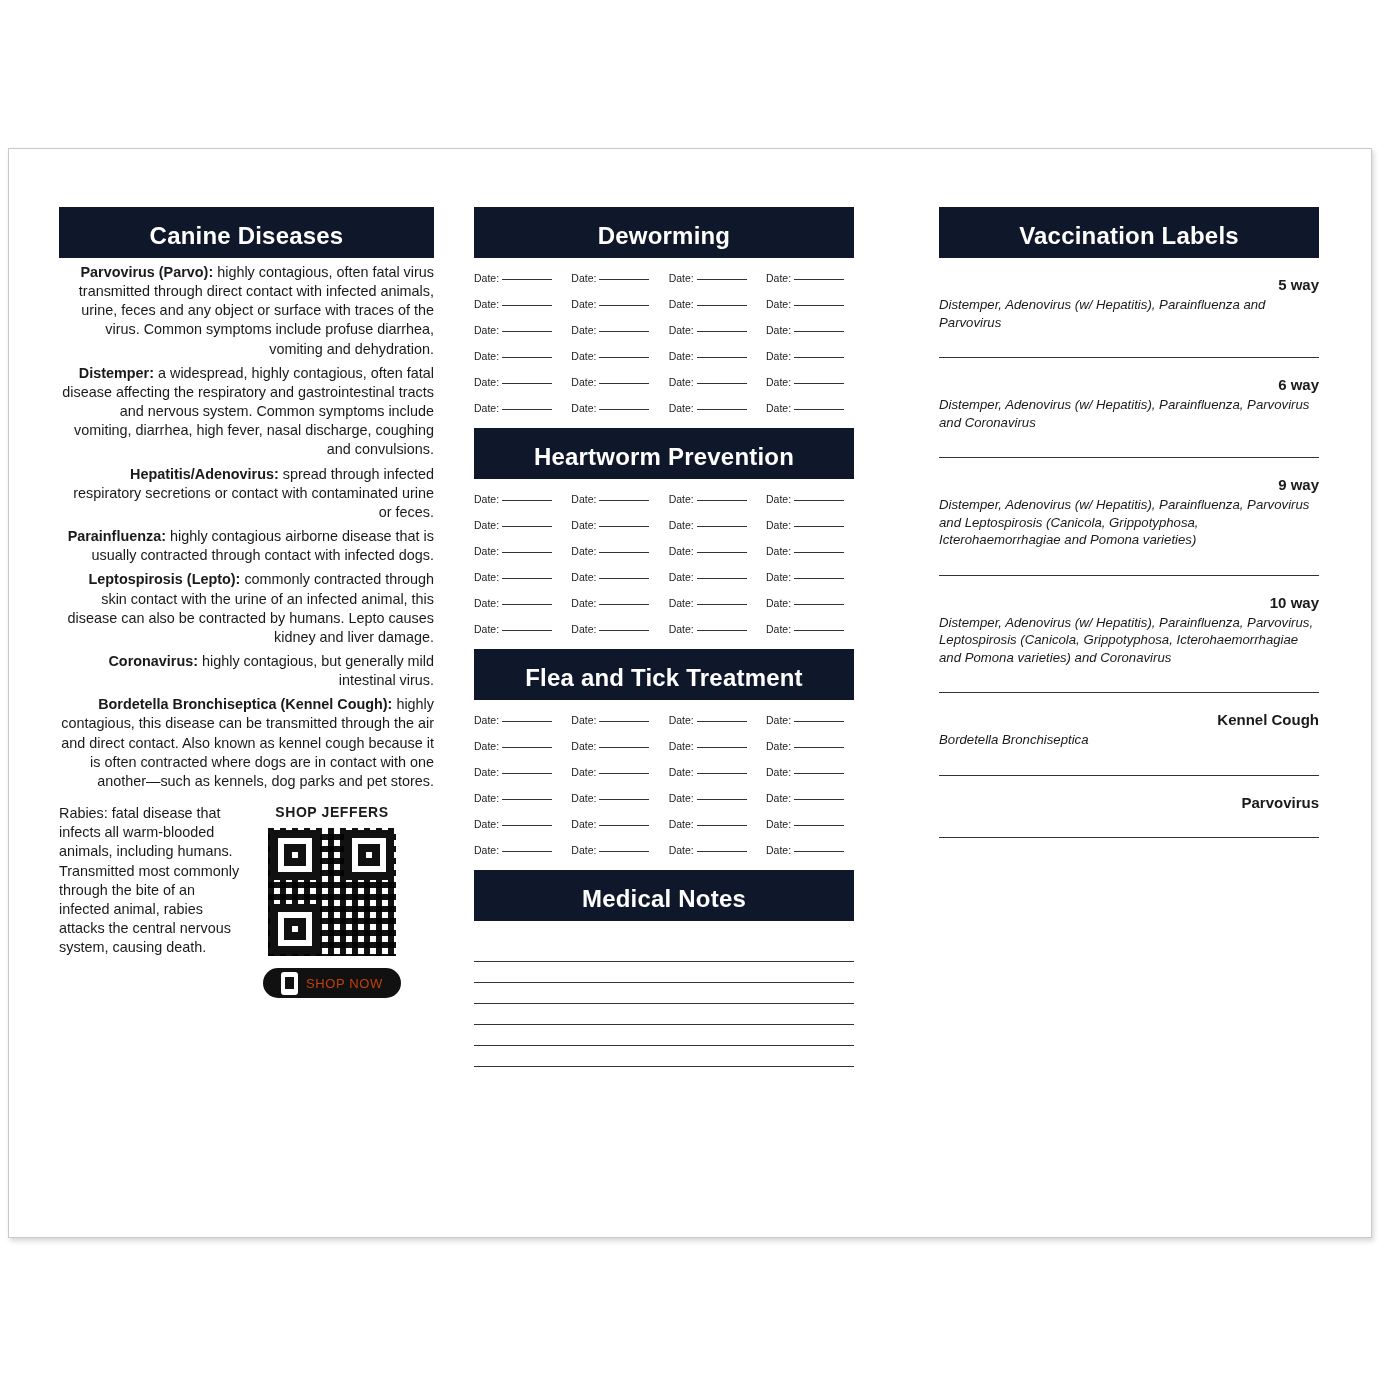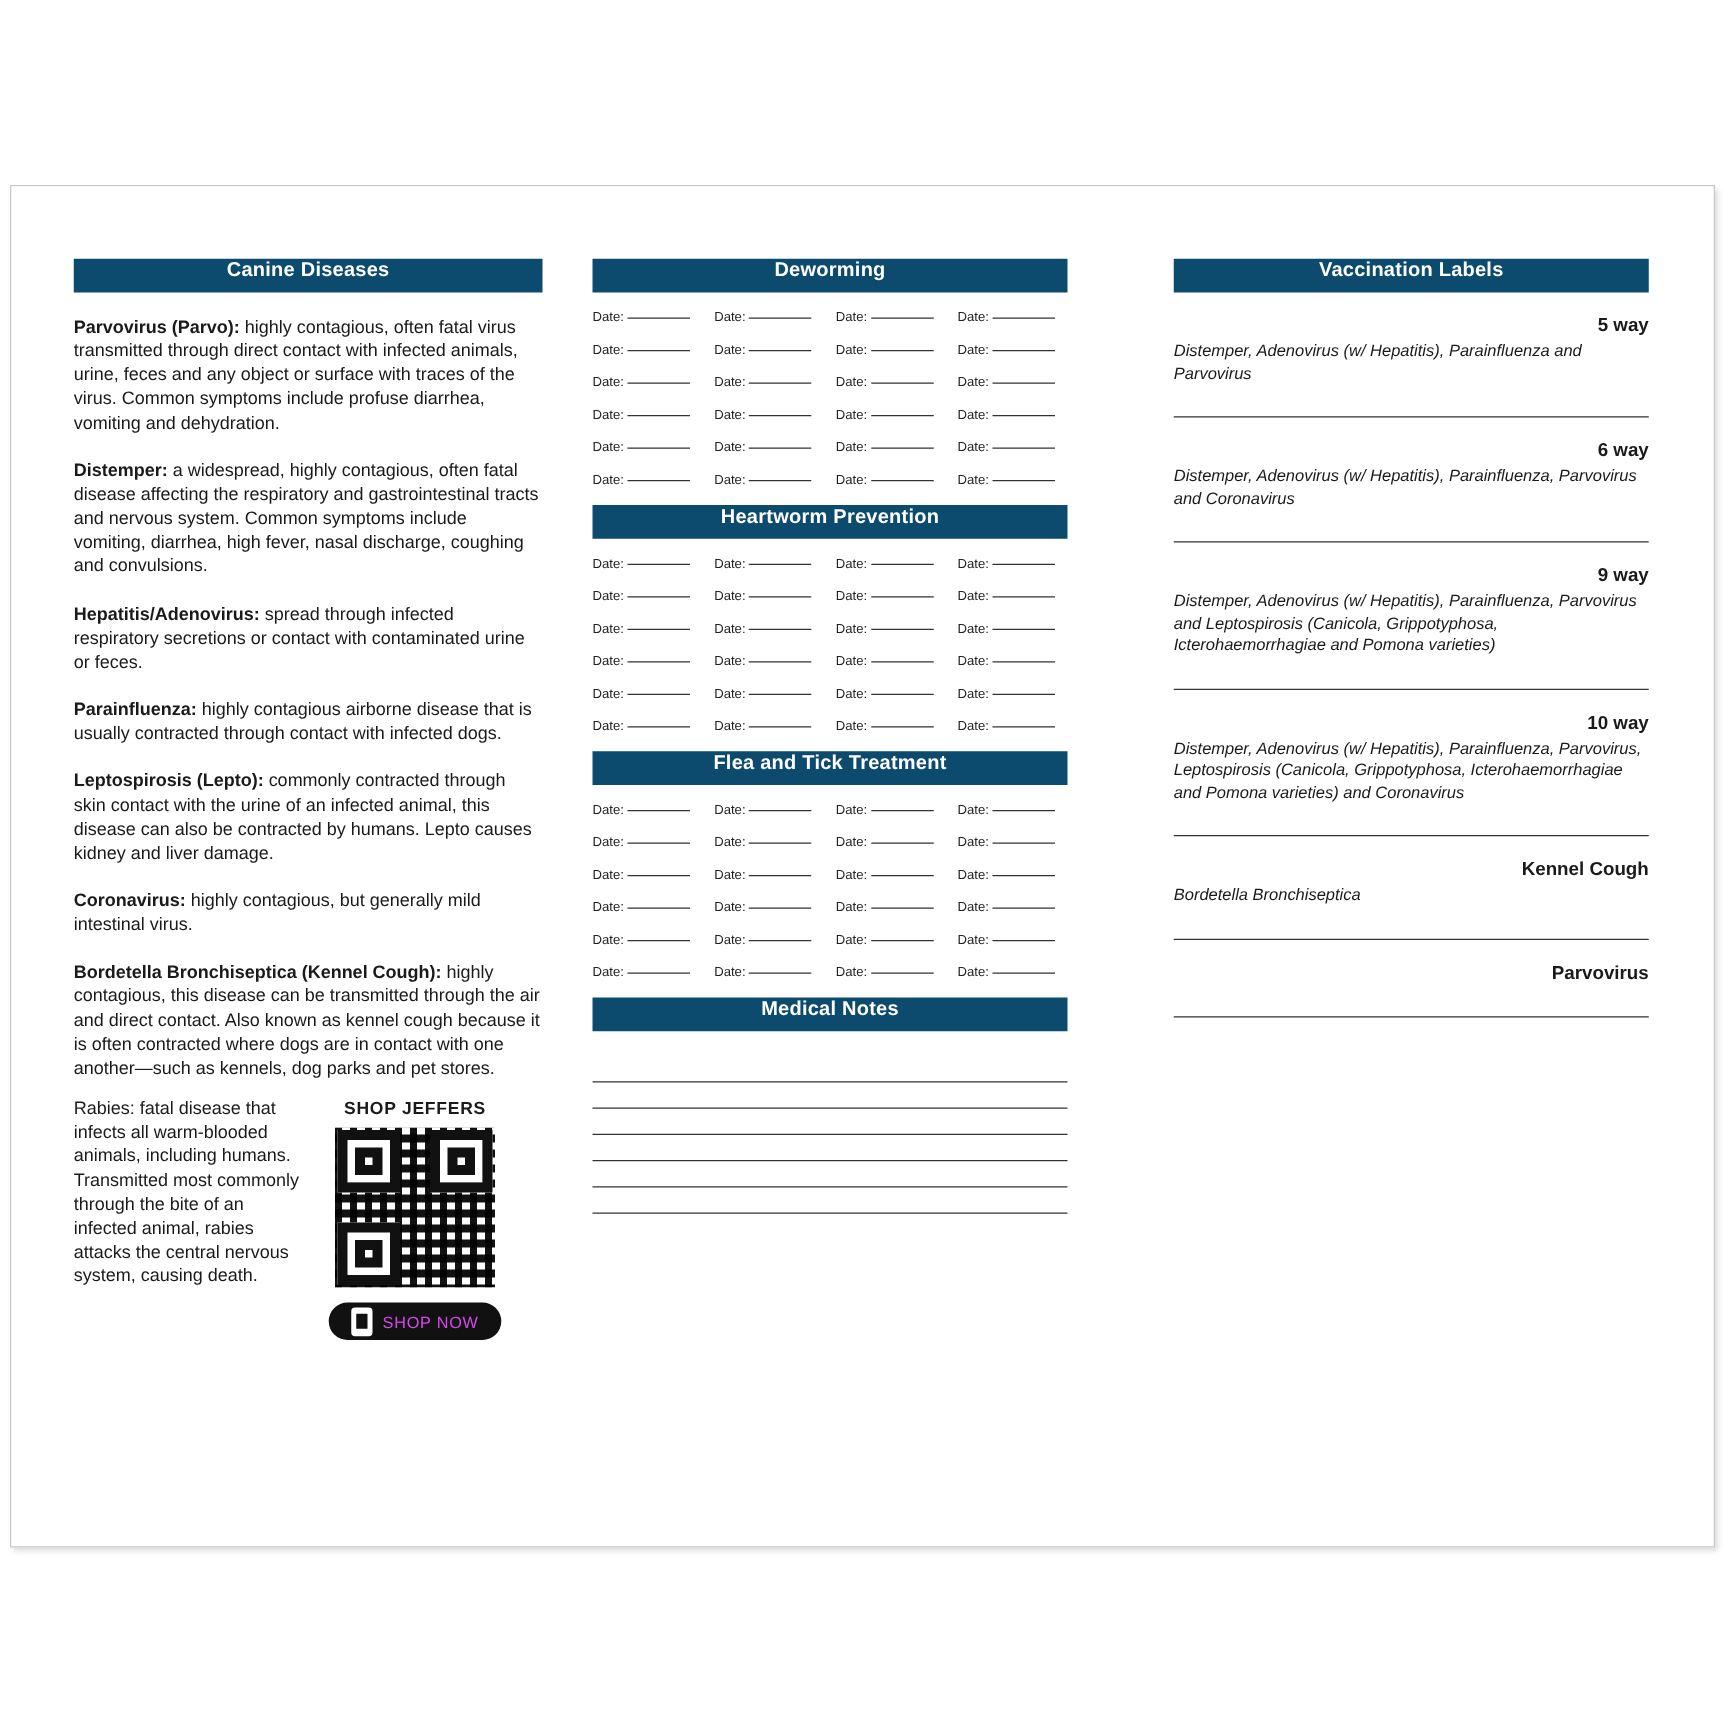--- a/index.html
+++ b/index.html
@@ -29,36 +29,36 @@
     display: flex;
     padding: 58px 50px 0 50px;
     box-sizing: border-box;
     height: 100%;
   }
   .col-left { width: 375px; }
   .col-mid  { width: 380px; margin-left: 40px; }
   .col-right{ width: 380px; margin-left: 85px; }
 
   .band {
-    background: #0c4a6e;
+    background: #0f172a;
     color: #ffffff;
     text-align: center;
     font-weight: bold;
-    font-size: 16px;
+    font-size: 24px;
     letter-spacing: .2px;
-    padding: 1px 4px 8px 4px;
+    padding: 15px 4px 8px 4px;
     box-sizing: border-box;
   }
   .band.left-band { text-align: center; }
 
   .disease {
     font-size: 14.4px;
     line-height: 1.33;
-    margin-top: 19px;
-    text-align: left;
+    margin-top: 5px;
+    text-align: right;
   }
   .disease .term { font-weight: bold; }
 
   
   .dates-block { margin-top: 14px; }
   .date-row {
     display: flex;
     justify-content: space-between;
     margin-bottom: 14px;
   }
@@ -153,21 +153,21 @@
     border: 8px solid #111;
     background: #fff;
     box-shadow: inset 0 0 0 6px #fff, inset 0 0 0 14px #111;
   }
   .shop-now {
     margin: 7px auto 0 auto;
     width: 138px;
     height: 30px;
     background: #111;
     border-radius: 15px;
-    color: #d946ef;
+    color: #c2410c;
     font-size: 13px;
     letter-spacing: .6px;
     display: flex;
     align-items: center;
     justify-content: center;
   }
   .shop-now .phone {
     width: 13px;
     height: 19px;
     border: 2px solid #fff;

